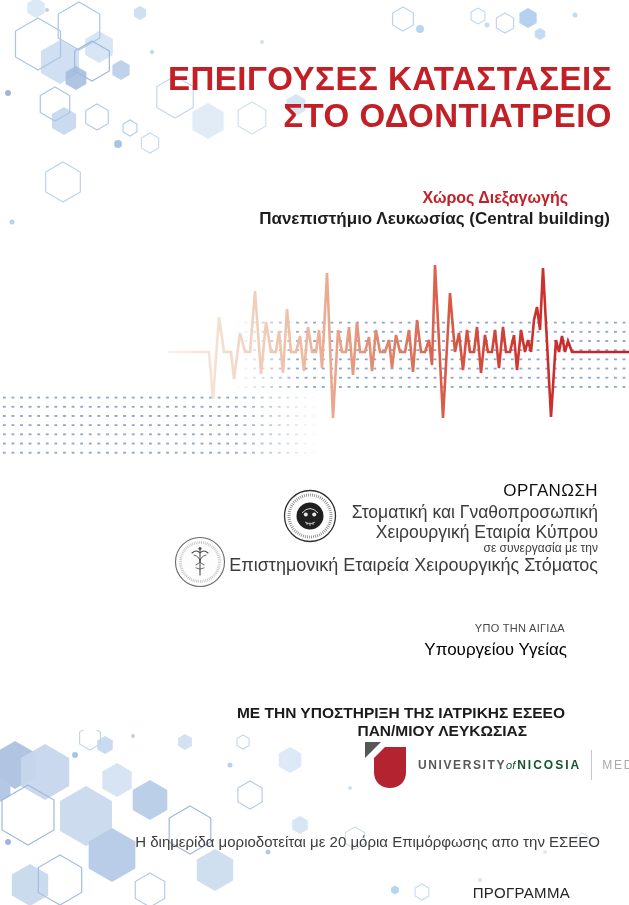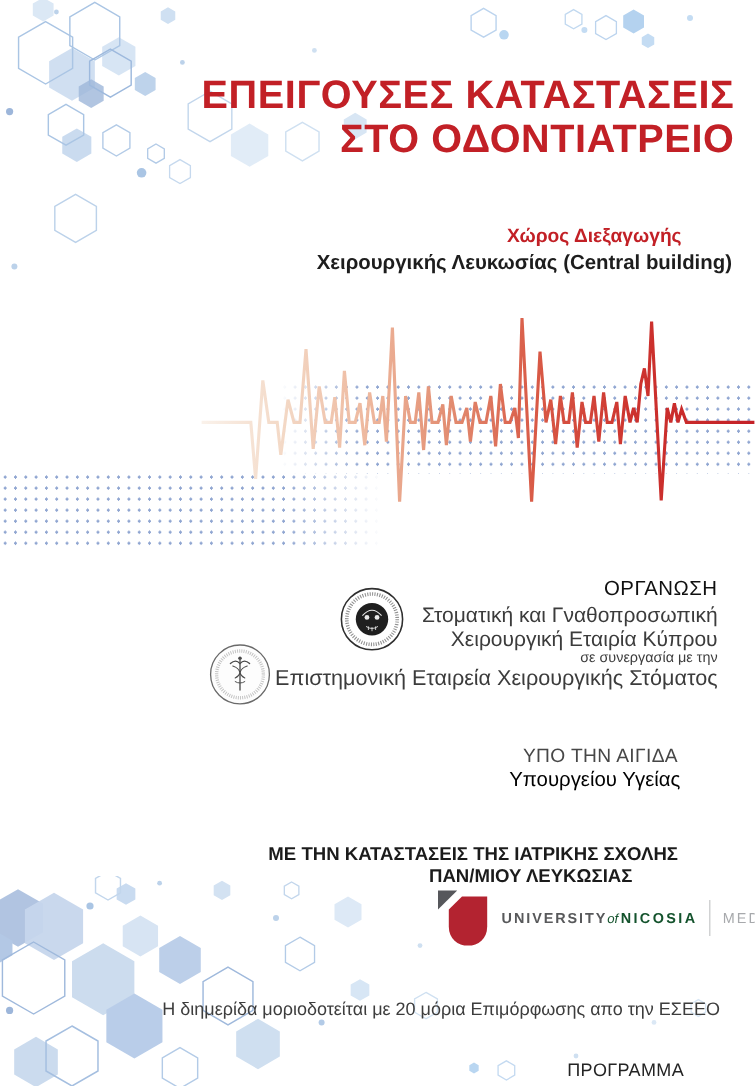--- a/index.html
+++ b/index.html
@@ -24,21 +24,21 @@
   .dots-left{left:0;top:393px;width:318px;height:66px;
         -webkit-mask-image:linear-gradient(to left,transparent 0,#000 80px);
         mask-image:linear-gradient(to left,transparent 0,#000 80px);}
   
   .org-heading{right:31px;top:481px;color:#101010;font-weight:normal;font-size:17px;letter-spacing:.4px;}
   .org-l1{right:31px;top:502px;color:#3c3c3c;font-size:17.5px;}
   .org-l2{right:31px;top:522px;color:#3c3c3c;font-size:17.5px;}
   .org-collab{right:31px;top:541px;color:#3c3c3c;font-size:12px;}
   .org-l3{right:31px;top:555px;color:#3c3c3c;font-size:18px;}
   
-  .ausp-label{right:64px;top:622px;color:#474747;font-size:16px;letter-spacing:.3px;}
+  .ausp-label{right:64px;top:622px;color:#474747;font-size:11px;letter-spacing:.3px;}
   .ausp-value{right:62px;top:640px;color:#000000;font-weight:normal;font-size:17px;}
   
   .sup-l1{right:64px;top:704px;color:#1b1b1b;font-weight:bold;font-size:15.5px;}
   .sup-l2{right:102px;top:722px;color:#1b1b1b;font-weight:bold;font-size:15.5px;}
   .unic{left:362px;top:741px;display:flex;align-items:center;}
   .unic-col{display:flex;flex-direction:row;justify-content:center;margin-left:10px;}
   .unic-top{color:#58595b;font-weight:bold;font-size:12px;letter-spacing:1.6px;line-height:14px;}
   .unic-bottom{color:#14532d;font-size:12px;line-height:14px;letter-spacing:2px;}
   .unic-bottom .of{font-style:italic;font-weight:normal;letter-spacing:0;margin-right:2px;font-size:11px;}
   .unic-bottom b{font-weight:bold;}
@@ -148,21 +148,21 @@
       </linearGradient>
     </defs>
     <polyline fill="none" stroke="url(#wave-grad)" stroke-width="2.6" stroke-linejoin="miter" points="168,352 209,352 213,399 219,317 224,352 231,352 234,379 240,333 245,352 250,352 255,291 261,374 266,322 271,352 276,352 279,331 283,373 287,309 291,352 296,352 300,336 304,371 308,327 312,352 316,352 319,330 322,368 327,273 333,418 338,330 342,352 346,352 349,327 353,375 357,322 360,352 365,352 369,337 372,371 376,330 380,352 385,352 389,340 392,368 396,335 400,352 405,352 409,330 413,372 417,320 421,352 425,352 429,340 432,365 435,265 443,418 450,293 455,352 459,333 463,370 467,330 470,352 474,352 477,327 481,373 485,335 488,352 492,352 495,330 499,368 503,327 506,352 510,352 514,335 517,370 521,330 525,352 528,340 531,352 534,320 537,307 540,330 543,268 551,417 556,340 559,352 562,336 565,352 568,341 572,352 580,352 629,352"></polyline>
   </svg>
 
   <div class="abs title" style="top:60px;">
     <div>ΕΠΕΙΓΟΥΣΕΣ ΚΑΤΑΣΤΑΣΕΙΣ</div>
     <div>ΣΤΟ ΟΔΟΝΤΙΑΤΡΕΙΟ</div>
   </div>
   <div class="abs venue-label">Χώρος Διεξαγωγής</div>
-  <div class="abs venue-value">Χειρουργικής Λευκωσίας (Central building)</div>
+  <div class="abs venue-value">Πανεπιστήμιο Λευκωσίας (Central building)</div>
 
   <div class="abs org-heading">ΟΡΓΑΝΩΣΗ</div>
   <div class="abs org-l1">Στοματική και Γναθοπροσωπική</div>
   <div class="abs org-l2">Χειρουργική Εταιρία Κύπρου</div>
   <div class="abs org-collab">σε συνεργασία με την</div>
   <div class="abs org-l3">Επιστημονική Εταιρεία Χειρουργικής Στόματος</div>
 
   <svg class="layer" style="left:283px;top:489px;" width="54" height="54" viewBox="-27 -27 54 54">
     <circle r="25.5" fill="#ffffff" stroke="#2f2f2f" stroke-width="1.3"></circle>
     <circle r="21" fill="none" stroke="#555555" stroke-width="3" stroke-dasharray="0.9 1.15" opacity=".65"></circle>
@@ -181,21 +181,21 @@
       <circle cx="0" cy="-13.5" r="1.5" fill="#4a4a4a" stroke="none"></circle>
       <path d="M-8,-9 Q-3.5,-13 0,-9 M8,-9 Q3.5,-13 0,-9"></path>
       <path d="M-6,-7 C3,-4 -3,0 4,3 M6,-7 C-3,-4 3,0 -4,3" stroke-width=".9"></path>
       <path d="M-4,6 Q0,8.5 4,6" stroke-width=".8"></path>
     </g>
   </svg>
 
   <div class="abs ausp-label">ΥΠΟ ΤΗΝ ΑΙΓΙΔΑ</div>
   <div class="abs ausp-value">Υπουργείου Υγείας</div>
 
-  <div class="abs sup-l1">ΜΕ ΤΗΝ ΚΑΤΑΣΤΑΣΕΙΣ ΤΗΣ ΙΑΤΡΙΚΗΣ ΣΧΟΛΗΣ</div>
+  <div class="abs sup-l1">ΜΕ ΤΗΝ ΥΠΟΣΤΗΡΙΞΗ ΤΗΣ ΙΑΤΡΙΚΗΣ ΕΣΕΕΟ</div>
   <div class="abs sup-l2">ΠΑΝ/ΜΙΟΥ ΛΕΥΚΩΣΙΑΣ</div>
 
   <div class="abs unic">
     <svg width="46" height="48" viewBox="0 0 46 48">
       <polygon points="3,1 19,1 3,17" fill="#56575b"></polygon>
       <path d="M12,17 L23,6 L44,6 L44,31 C44,41.5 36.5,47 28,47 C19.5,47 12,41.5 12,31 Z" fill="#b32330"></path>
     </svg>
     <div class="unic-col">
       <span class="unic-top">UNIVERSITY</span>
       <span class="unic-bottom"><i class="of">of</i><b>NICOSIA</b></span>

